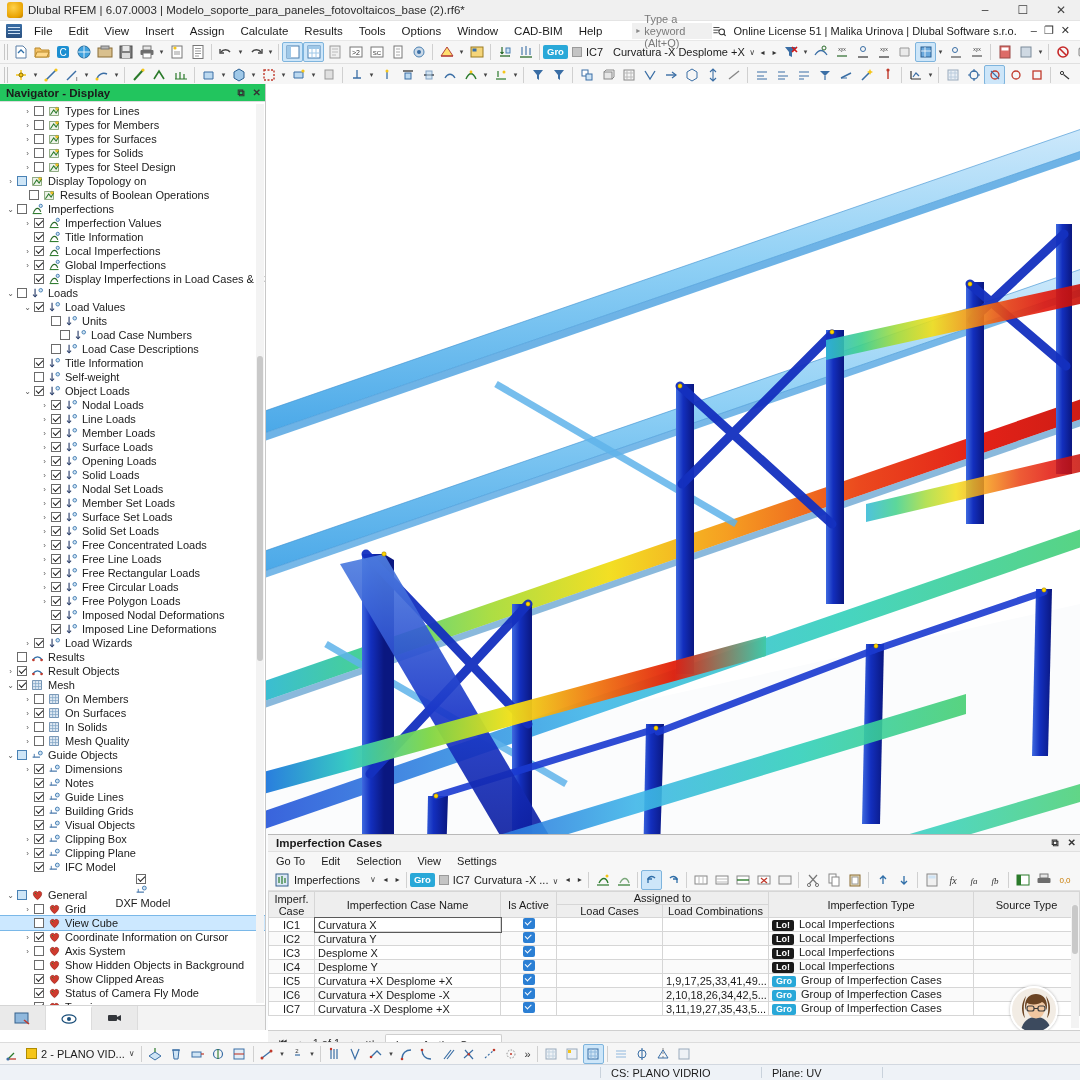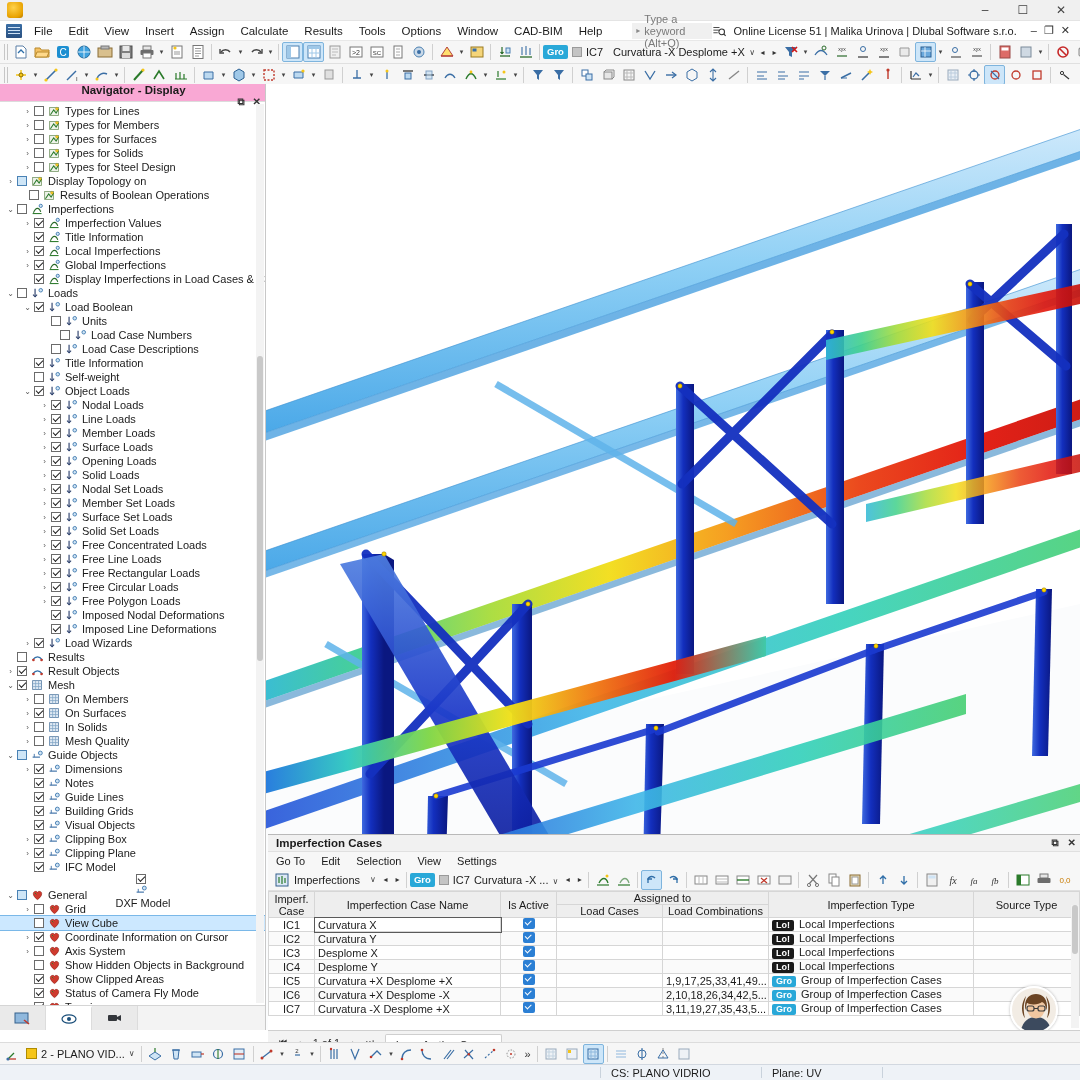--- a/index.html
+++ b/index.html
@@ -97,24 +97,23 @@
 
   
   .body-row { position: absolute; top: 84px; left: 0; right: 0; bottom: 50px; display: flex; }
 
   
   .navigator {
     width: 266px; flex: none; background: #ffffff; border-right: 1px solid #c8c8c8;
     display: flex; flex-direction: column; position: relative; z-index: 5;
   }
   .nav-header {
-    height: 18px; background: #f9a8d4; display: flex; align-items: center;
+    height: 18px; background: #22c55e; display: flex; align-items: center;
     padding: 0 4px 0 6px; font-size: 11.5px; font-weight: bold; color: #1b1b1b;
     border-bottom: 1px solid #dcdcdc;
-    flex-direction: column;
   }
   .nav-header .sp { margin-left: auto; display: flex; gap: 8px; font-size: 10px; color:#333; }
   .nav-tree { flex: 1; overflow: hidden; position: relative; padding-top: 2px; }
   .tnode { height: 14px; display: flex; align-items: center; font-size: 11px; white-space: nowrap; }
   .tnode.sel { background: #cce8ff; outline: 1px solid #7ab8e8; }
   .exp { width: 13px; text-align: center; font-size: 8px; color: #5a5a5a; flex:none; }
   .cb {
     width: 10px; height: 10px; border: 1px solid #6b6b6b; background: #fff; flex: none;
     margin-right: 4px; position: relative;
   }
@@ -228,20 +227,21 @@
   .sb-cell { padding: 0 10px; height: 100%; display: flex; align-items: center; }
   .sb-sep { width: 1px; height: 11px; background: #c9d2dc; }
 </style>
 </head>
 <body>
 
 <div id="app">
 
   <div class="titlebar">
     <div class="title-icon"></div>
+    <div class="title-text">Dlubal RFEM | 6.07.0003 | Modelo_soporte_para_paneles_fotovoltaicos_base (2).rf6*</div>
     <div class="win-btns">
       <div class="win-btn">–</div>
       <div class="win-btn">☐</div>
       <div class="win-btn close">✕</div>
     </div>
   </div>
 
   <div class="menubar">
     <div class="menu-sys-icon"></div>
     <div class="menu-item">File</div>
@@ -966,21 +966,21 @@
             <span>Loads</span>
           </div>
           <div class="tnode" style="padding-left: 21px;">
             <span class="exp">⌄</span>
             <span class="cb on"></span>
             <span class="nicon"><svg viewBox="0 0 16 16" width="13" height="13">
                 <path d="M5 2v9" stroke="#2a3f6b" stroke-width="1.4"></path>
                 <path d="M2.5 9.5L5 12l2.5-2.5" fill="none" stroke="#2a3f6b" stroke-width="1.3"></path>
                 <circle cx="12" cy="4" r="2.2" fill="#cfe4f5" stroke="#2f6ea8"></circle>
               </svg></span>
-            <span>Load Boolean</span>
+            <span>Load Values</span>
           </div>
           <div class="tnode" style="padding-left: 38px;">
             <span class="exp"></span>
             <span class="cb "></span>
             <span class="nicon"><svg viewBox="0 0 16 16" width="13" height="13">
                 <path d="M5 2v9" stroke="#2a3f6b" stroke-width="1.4"></path>
                 <path d="M2.5 9.5L5 12l2.5-2.5" fill="none" stroke="#2a3f6b" stroke-width="1.3"></path>
                 <circle cx="12" cy="4" r="2.2" fill="#cfe4f5" stroke="#2f6ea8"></circle>
               </svg></span>
             <span>Units</span>

